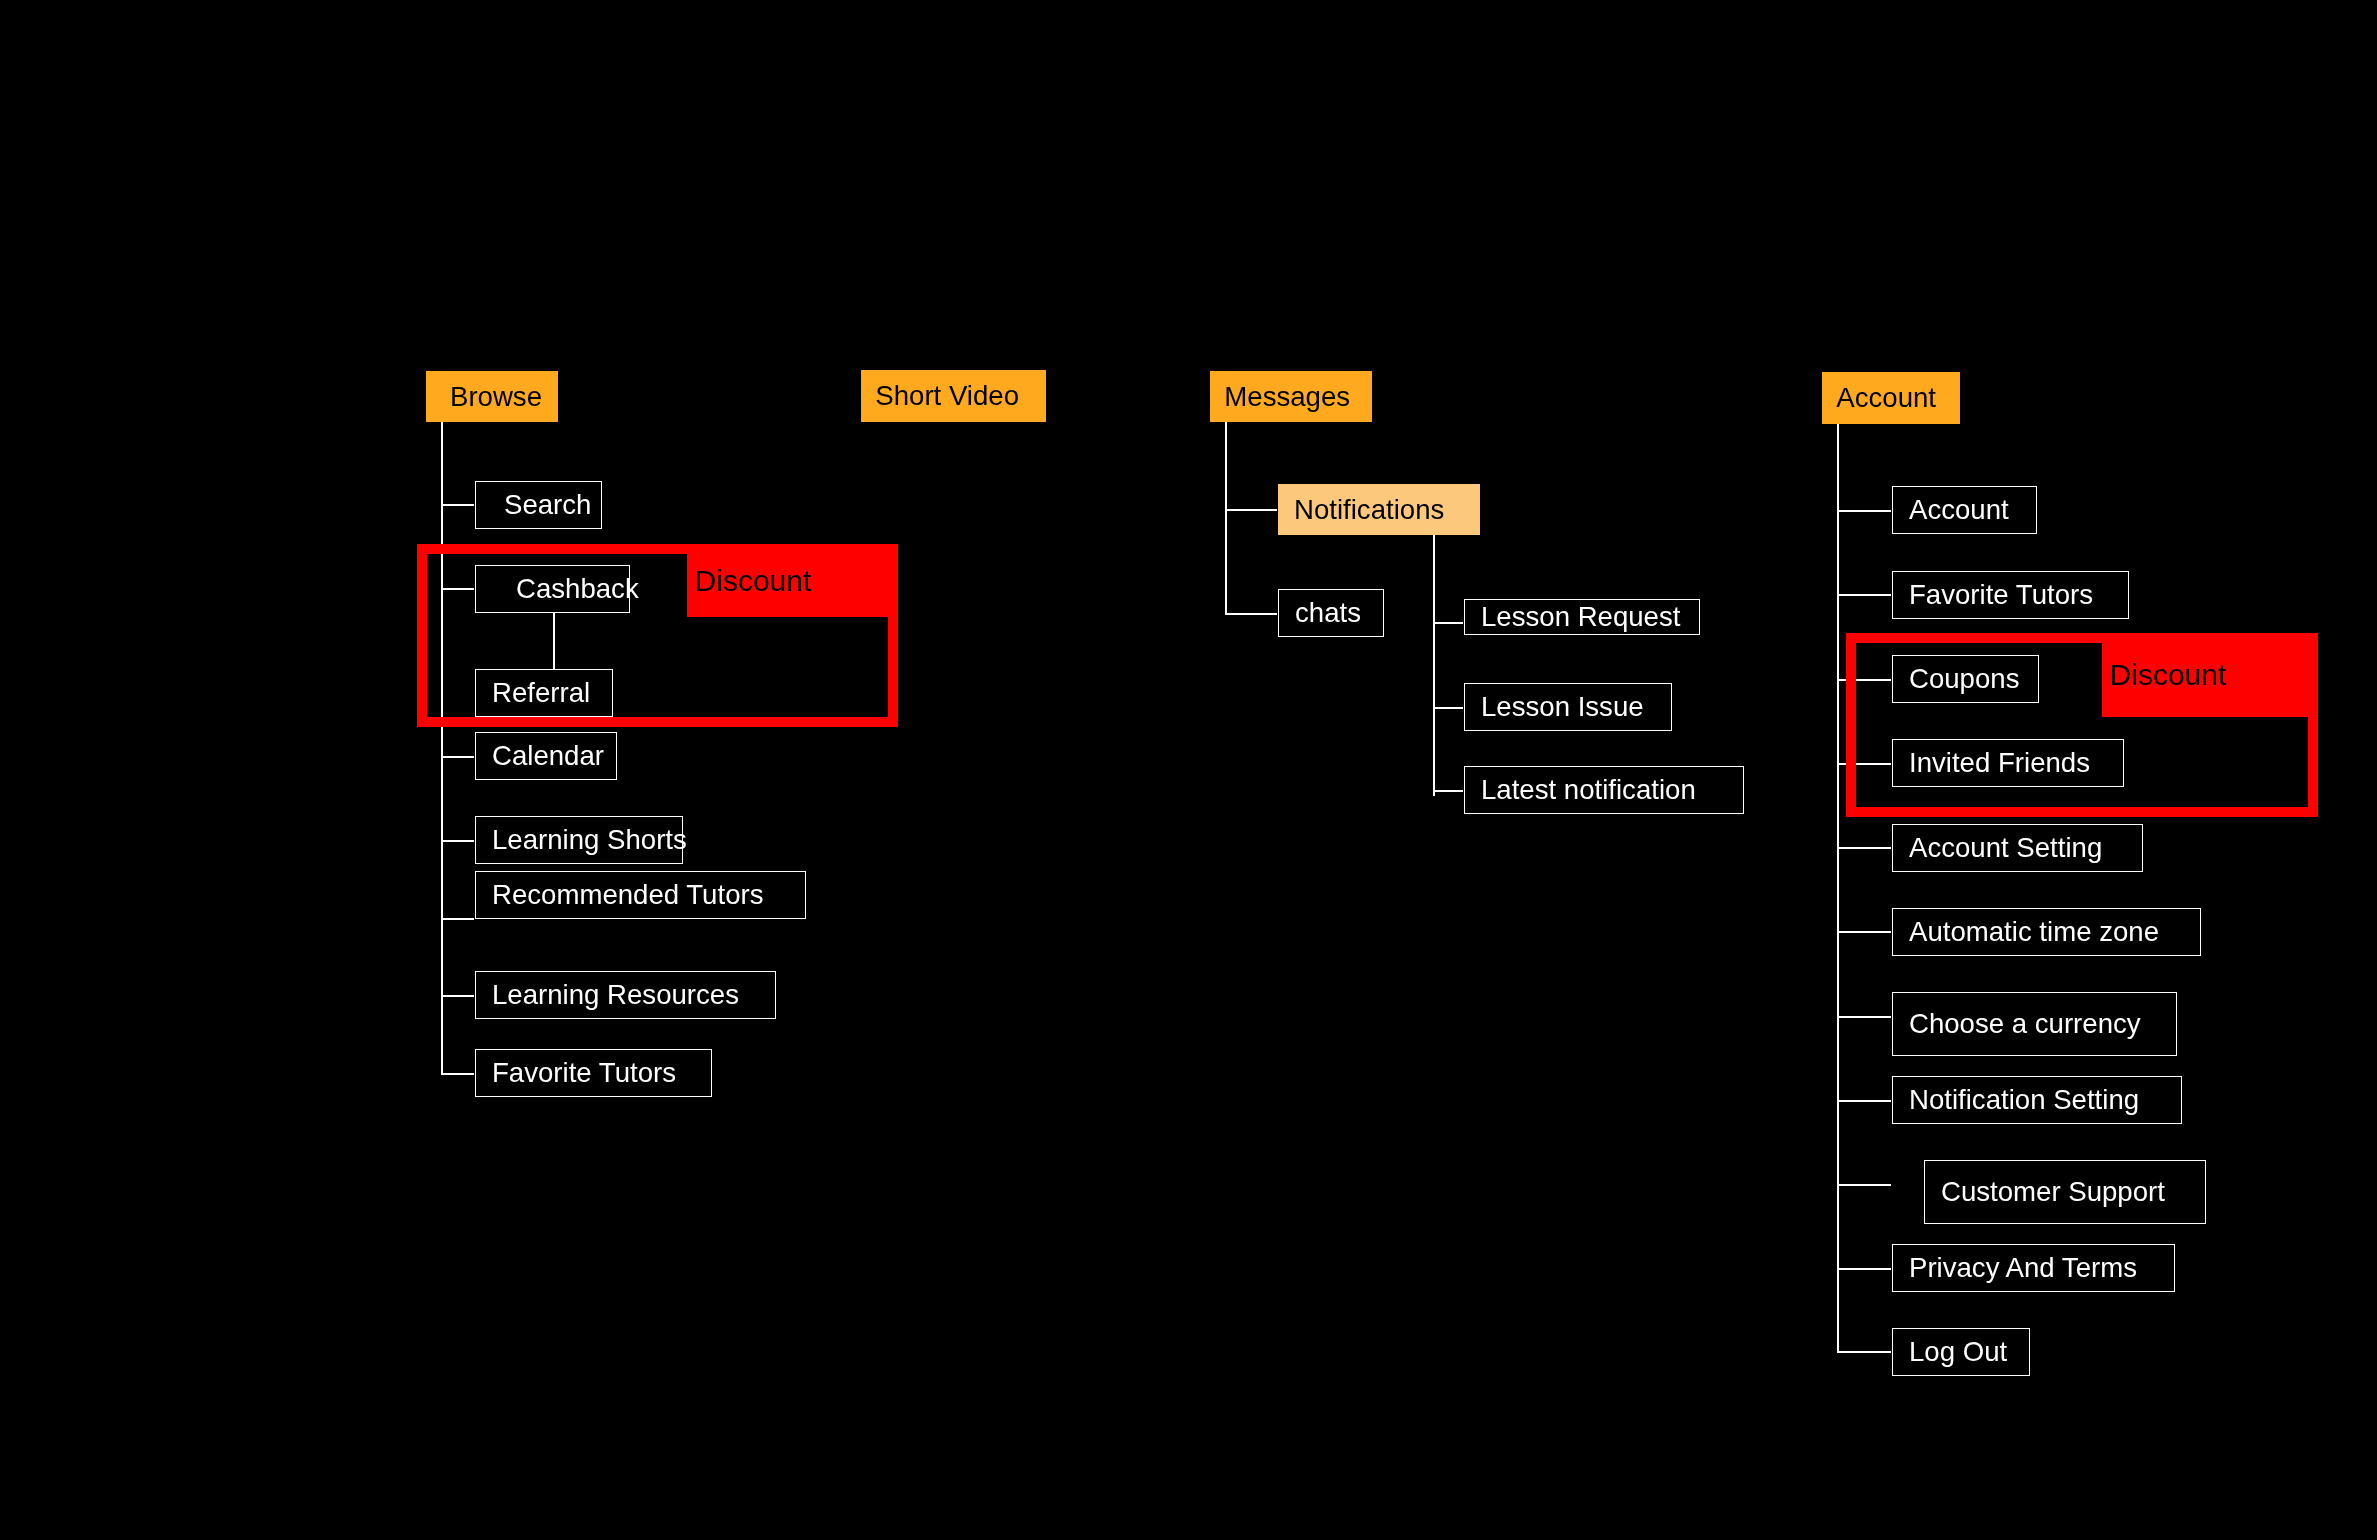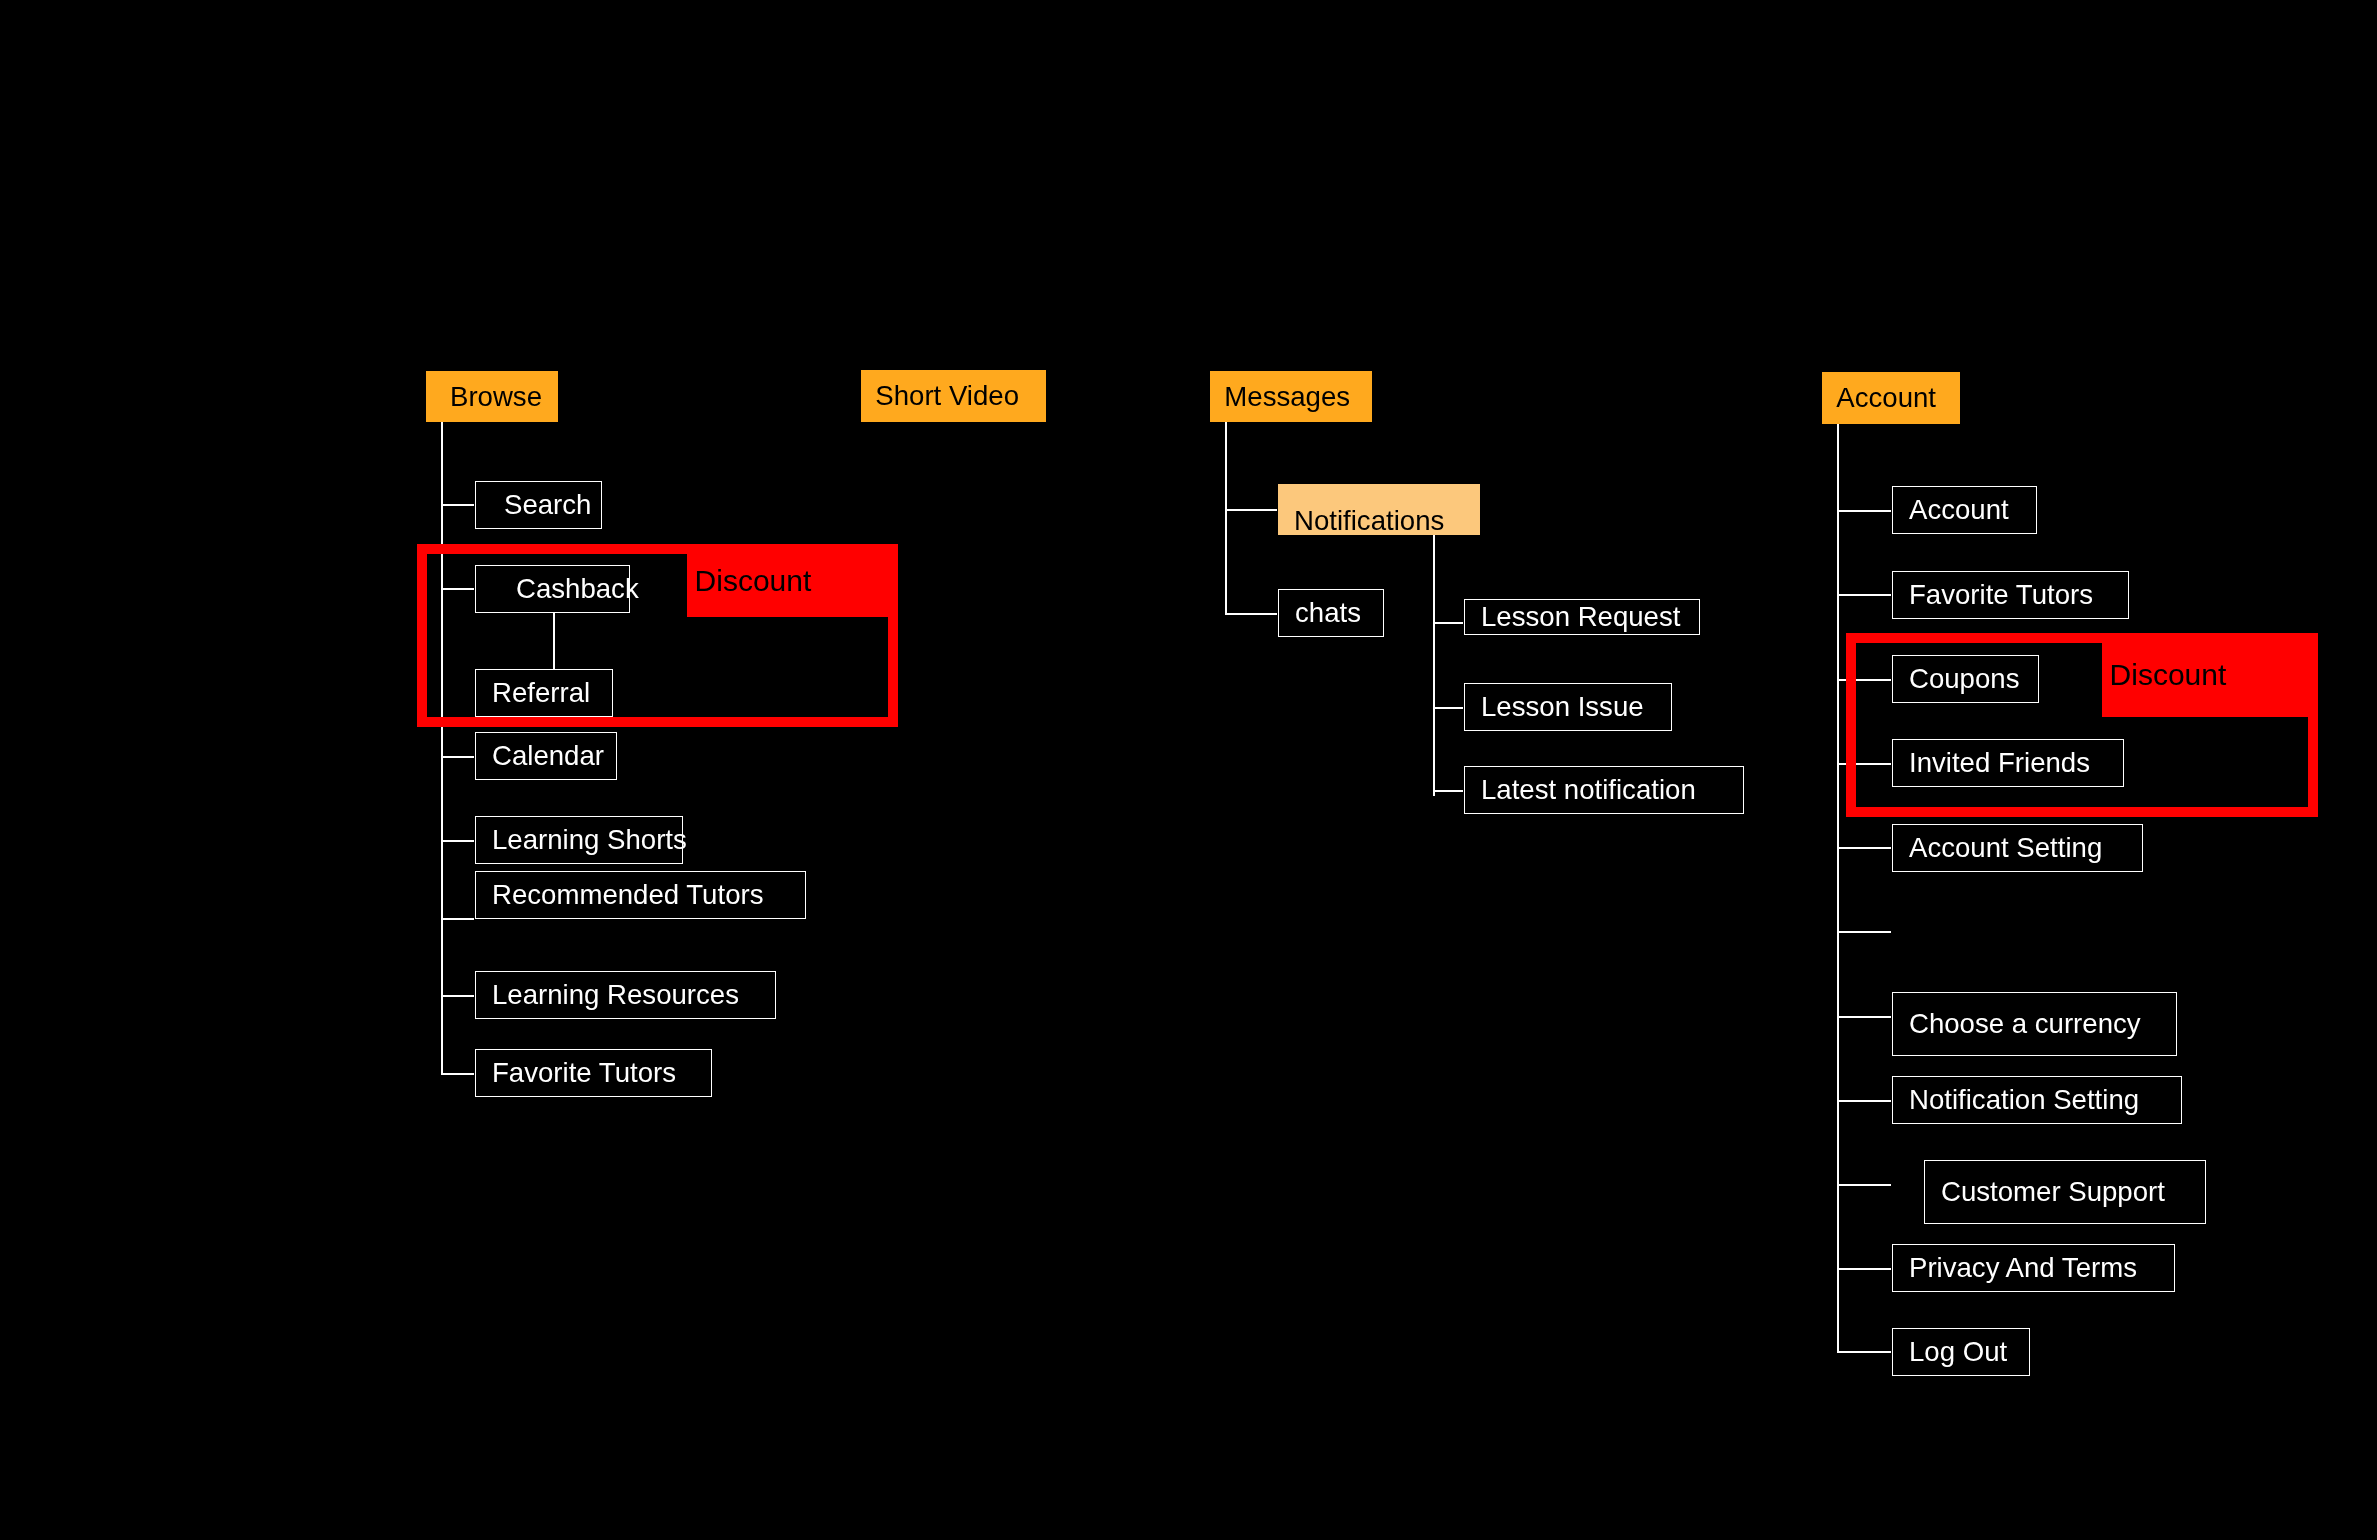--- a/index.html
+++ b/index.html
@@ -32,21 +32,20 @@
     border: none;
     padding-left: 14.3px;
     font-size: 27.6px;
   }
   .node-sub {
     background: #FCC87C;
     color: #000000;
     border: none;
     padding-left: 16px;
     font-size: 27.6px;
-    align-items: flex-end;
   }
   .node-leaf {
     background: #000000;
     color: #FFFFFF;
     border: 1.4px solid #FFFFFF;
     padding-left: 16px;
     font-size: 27.6px;
   }
 
   
@@ -210,20 +209,23 @@
   </div>
 
   <div class="node node-leaf" style="left:1892px; top:739px; width:232px; height:48px;">
     <span>Invited Friends</span>
   </div>
 
   <div class="node node-leaf" style="left:1892px; top:824px; width:251px; height:48px;">
     <span>Account Setting</span>
   </div>
 
+  <div class="node node-leaf" style="left:1892px; top:908px; width:309px; height:48px;">
+    <span>Automatic time zone</span>
+  </div>
 
   <div class="node node-leaf" style="left:1892px; top:992px; width:285px; height:64px;">
     <span>Choose a currency</span>
   </div>
 
   <div class="node node-leaf" style="left:1892px; top:1076px; width:290px; height:48px;">
     <span>Notification Setting</span>
   </div>
 
   <div class="node node-leaf" style="left:1892px; top:1160px; width:282px; height:64px;margin-left:32px;">

